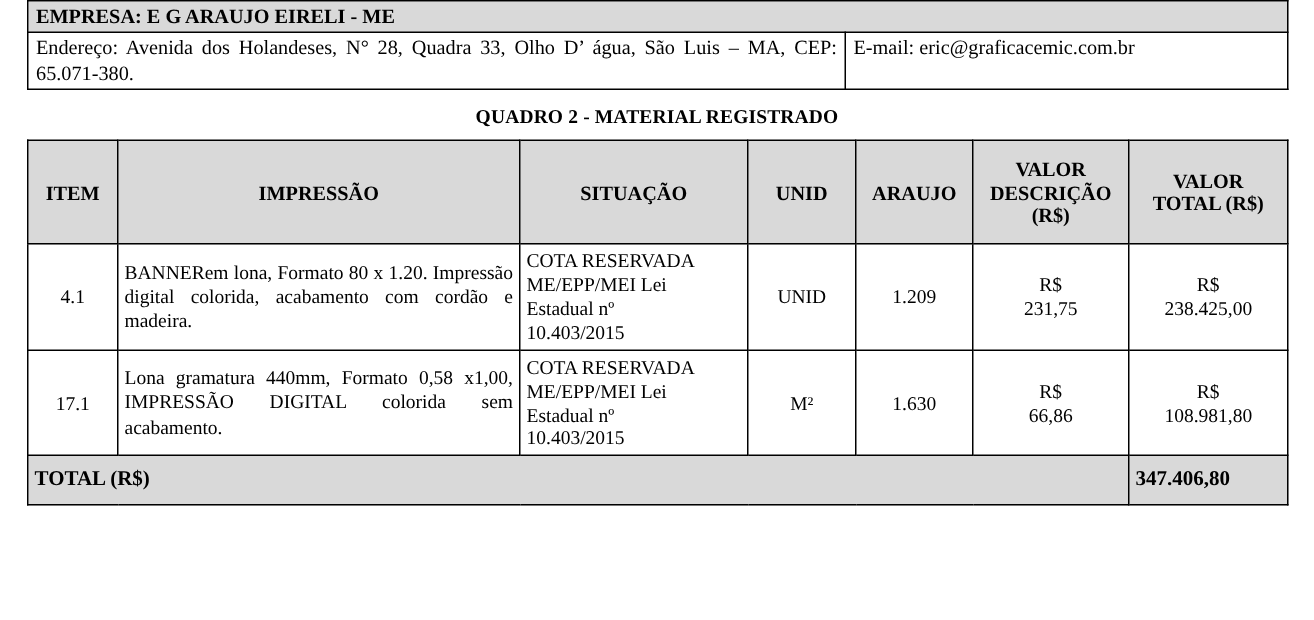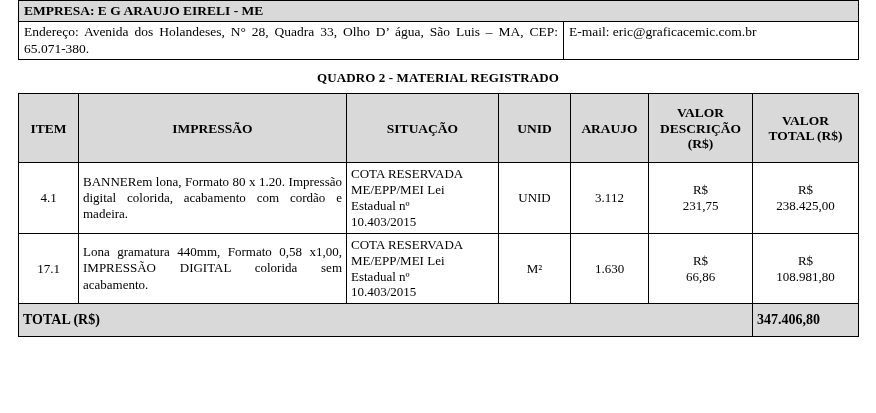--- a/index.html
+++ b/index.html
@@ -180,21 +180,21 @@
       <tr class="row-data">
         <td class="c-item">4.1</td>
         <td class="c-desc">BANNERem lona, Formato 80 x 1.20. Impressão digital colorida, acabamento com cordão e madeira.</td>
         <td class="c-sit">
           <span>COTA RESERVADA</span><br>
           <span>ME/EPP/MEI Lei</span><br>
           <span>Estadual nº</span><br>
           <span>10.403/2015</span>
         </td>
         <td class="c-unid">UNID</td>
-        <td class="c-quant">3.112</td>
+        <td class="c-quant">1.209</td>
         <td class="c-val">
           <span>R$</span><br>
           <span>231,75</span>
         </td>
         <td class="c-val">
           <span>R$</span><br>
           <span>238.425,00</span>
         </td>
       </tr>
       <tr class="row-data">

